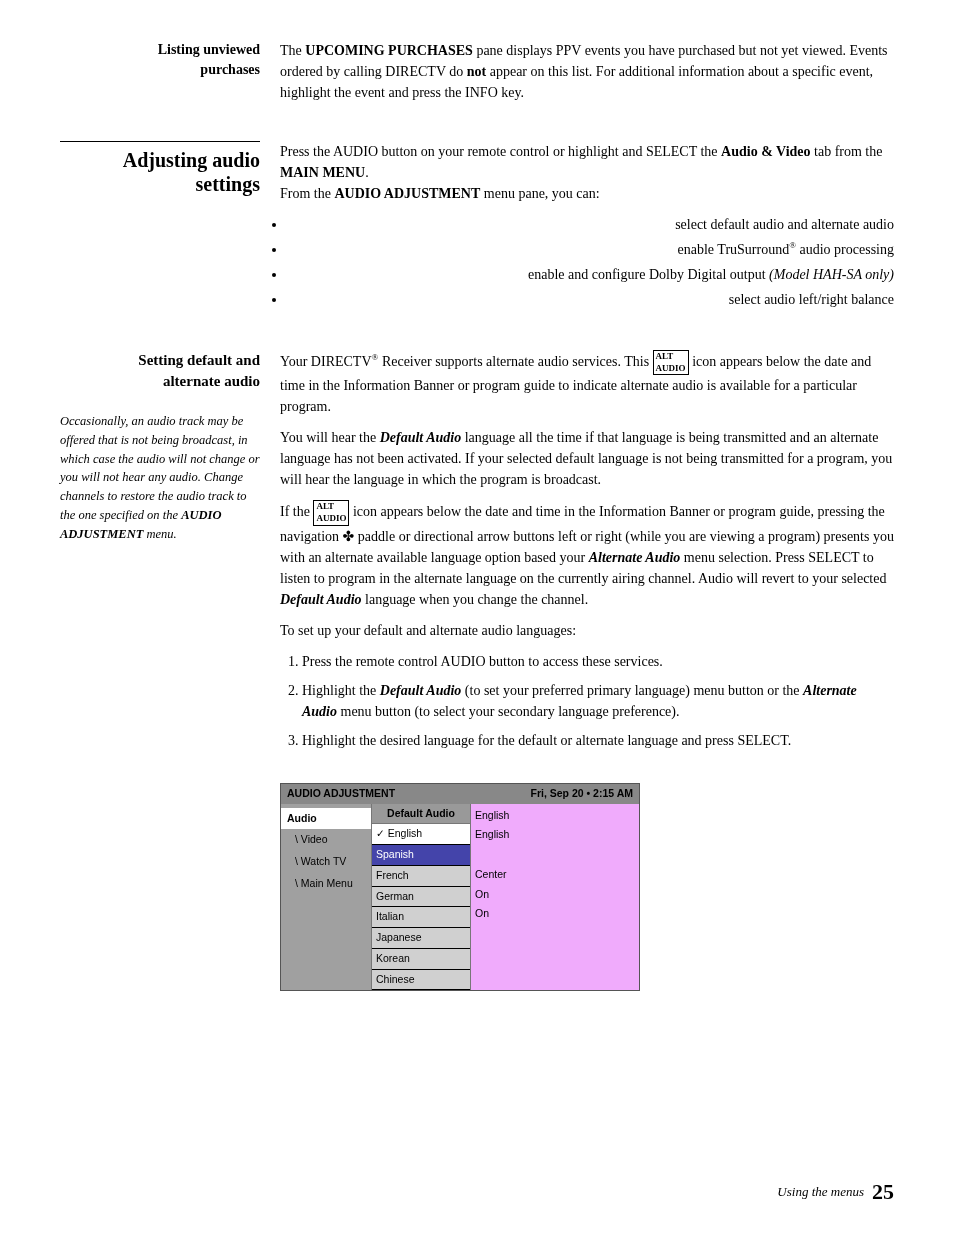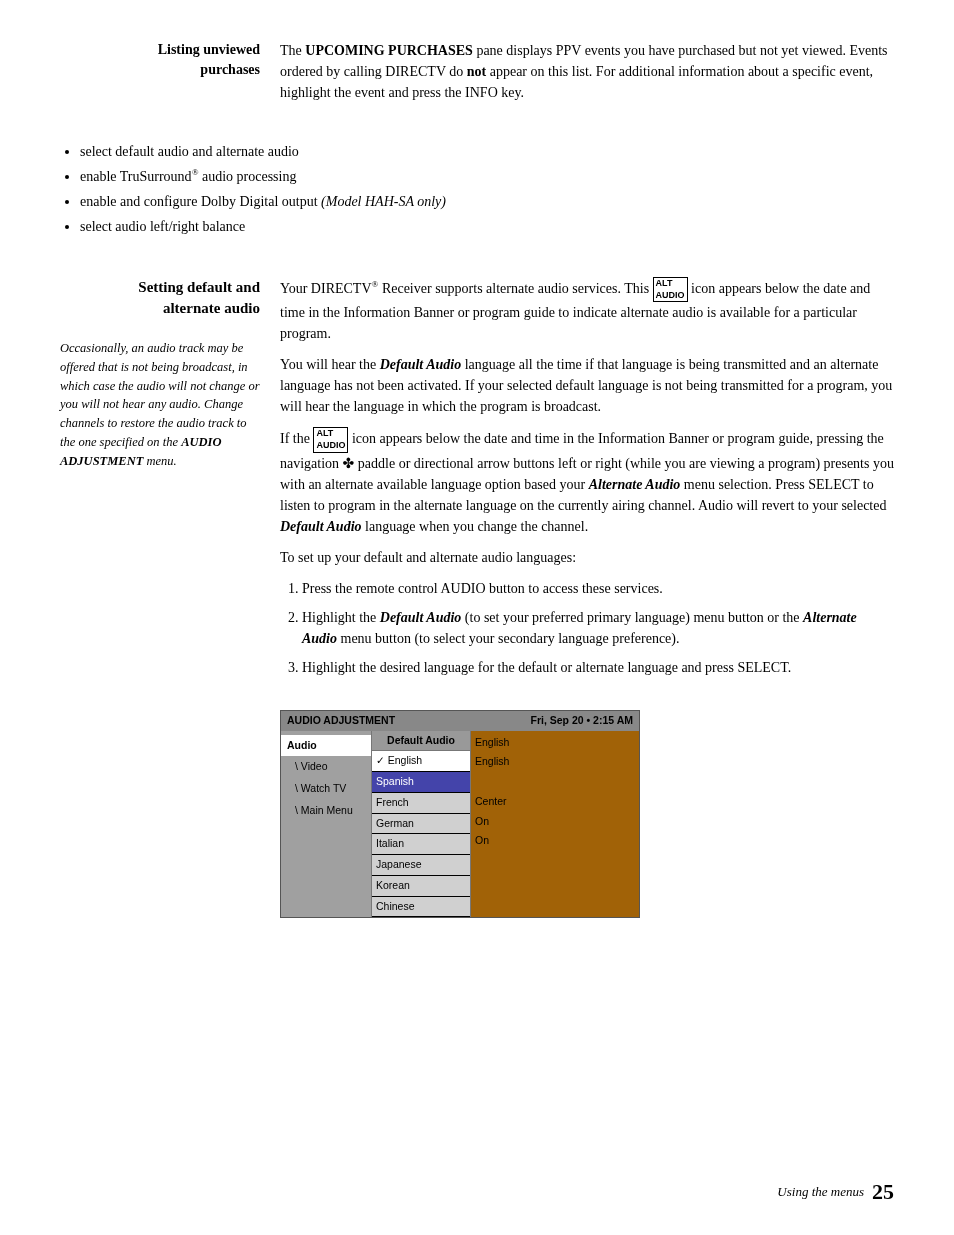--- a/index.html
+++ b/index.html
@@ -63,22 +63,23 @@
     .section-subheading {
       font-size: 15px;
       font-weight: bold;
       text-align: right;
       line-height: 1.4;
     }
 
     
     ul.bullets {
       list-style: disc;
-      margin-left: 20px;
+      margin-left: 7px;
       margin-bottom: 12px;
+      text-align: right;
     }
     ul.bullets li {
       margin-bottom: 4px;
       line-height: 1.5;
     }
 
     
     ol.steps {
       list-style: decimal;
       margin-left: 22px;
@@ -117,21 +118,21 @@
 
     
     .alt-audio-icon {
       display: inline-block;
       font-size: 9px;
       font-weight: bold;
       border: 1px solid #000;
       padding: 0 2px;
       vertical-align: middle;
       line-height: 1.3;
-      font-family: Liberation Sans, sans-serif;
+      font-family: Liberation Serif, serif;
     }
 
     
     .ui-screenshot {
       margin-top: 20px;
       border: 1px solid #555;
       display: inline-block;
       width: 360px;
       font-family: Arial, sans-serif;
       font-size: 11px;
@@ -206,21 +207,21 @@
     }
 
     .ui-lang-item.highlighted {
       background: #4444aa;
       color: #fff;
     }
 
     
     .ui-info-panel {
       flex: 1;
-      background: #a16207;
+      background: #f0abfc;
       padding: 4px;
     }
 
     .ui-info-row {
       font-size: 10.5px;
       margin-bottom: 4px;
       color: #000;
     }
 
     
@@ -260,21 +261,29 @@
       <span class="section-label-text">Listing unviewed<br>purchases</span>
     </div>
     <div class="section-content">
       <p>
         The <strong>UPCOMING PURCHASES</strong> pane displays PPV events you have purchased but not yet viewed. Events ordered by calling DIRECTV do <strong>not</strong> appear on this list. For additional information about a specific event, highlight the event and press the INFO key.
       </p>
     </div>
   </div>
 
   <div class="section-block">
+    <div class="section-label">
+      <hr class="section-divider">
+      <h2 class="section-heading">Adjusting audio settings</h2>
+    </div>
     <div class="section-content">
+      <p>
+        Press the AUDIO button on your remote control or highlight and SELECT the <strong>Audio &amp; Video</strong> tab from the <strong>MAIN MENU</strong>.<br>
+        From the <strong>AUDIO ADJUSTMENT</strong> menu pane, you can:
+      </p>
       <ul class="bullets">
         <li>select default audio and alternate audio</li>
         <li>enable TruSurround<sup>®</sup> audio processing</li>
         <li>enable and configure Dolby Digital output <em>(Model HAH-SA only)</em></li>
         <li>select audio left/right balance</li>
       </ul>
     </div>
   </div>
 
   <div class="section-block">

